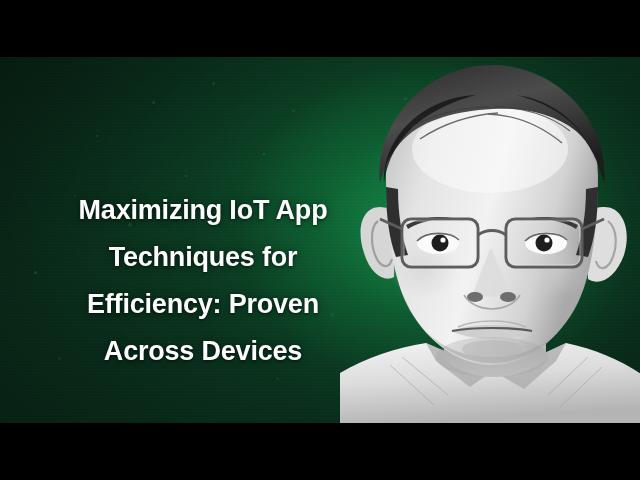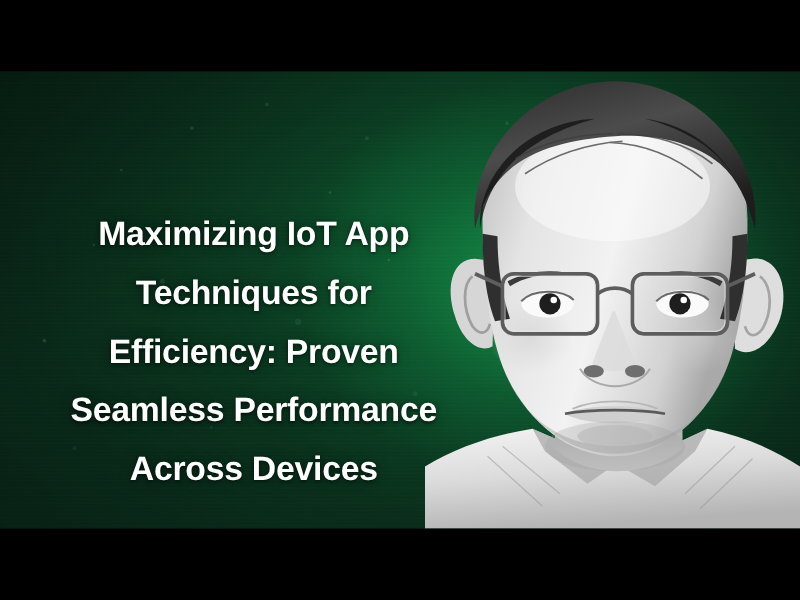--- a/index.html
+++ b/index.html
@@ -276,21 +276,20 @@
         <ellipse cx="152" cy="292" rx="30" ry="9" fill="#bdbdbd" opacity="0.55"></ellipse>
 
         <ellipse cx="152" cy="300" rx="56" ry="20" fill="#9e9e9e" opacity="0.28"></ellipse>
       </svg>
     </div>
 
     <div id="title-block">
       <div class="title-line">Maximizing IoT App</div>
       <div class="title-line">Techniques for</div>
       <div class="title-line">Efficiency: Proven</div>
-      <div class="title-line">Seamless Performance</div>
       <div class="title-line">Across Devices</div>
     </div>
 
   </div>
 
   <div class="letterbox top"></div>
   <div class="letterbox bottom"></div>
 
 </div>
 

